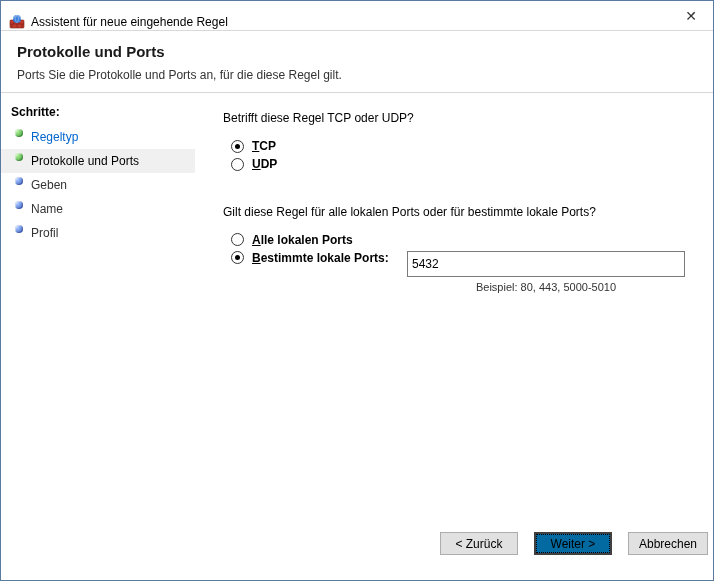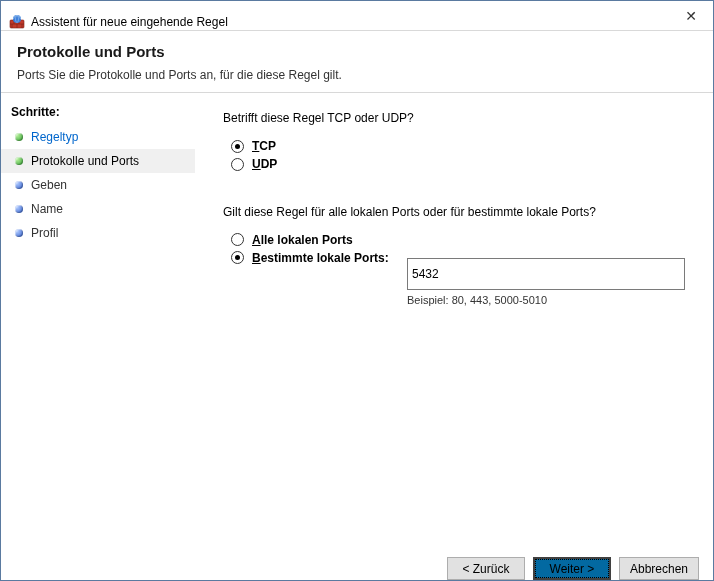--- a/index.html
+++ b/index.html
@@ -74,21 +74,20 @@
     background: #fff;
   }
   .sidebar-title {
     font-weight: bold;
     padding: 4px 10px 6px 10px;
     font-size: 12px;
   }
   .steps { list-style: none; margin:0; padding:0; }
   .steps li {
     display: flex;
-    align-items: center;
     padding: 4px 10px 4px 14px;
     font-size: 12px;
     line-height: 16px;
     cursor: default;
   }
   .steps li.current {
     background: #f0f0f0;
   }
   .steps li .bullet {
     width: 8px; height: 8px;
@@ -137,40 +136,40 @@
   }
   .radio-label .ul { text-decoration: underline; }
   .port-section { margin-top: 34px; }
   .port-row {
     display: flex;
     margin: 4px 0 4px 8px;
   }
   .port-row .radio-label { min-width: 155px; }
   .port-input {
     flex: 0 0 278px;
-    height: 32px;
+    height: 26px;
     border: 1px solid #7a7a7a;
     font-size: 12px;
     padding: 1px 4px;
     font-family: inherit;
-    margin-top: 7px;
   }
   .example {
     font-size: 11px;
     color: #333;
     margin-left: 184px;
     margin-top: 2px;
+    text-align: center;
   }
   .footer {
     height: 48px;
     display: flex;
-    align-items: flex-end;
+    align-items: flex-start;
     justify-content: flex-end;
-    padding: 0 14px;
-    gap: 8px;
+    padding: 0 5px;
+    gap: 16px;
   }
   .btn {
     min-width: 78px;
     height: 23px;
     border: 1px solid #adadad;
     background: #e1e1e1;
     font-size: 12px;
     font-family: inherit;
     padding: 0 10px;
     cursor: default;

